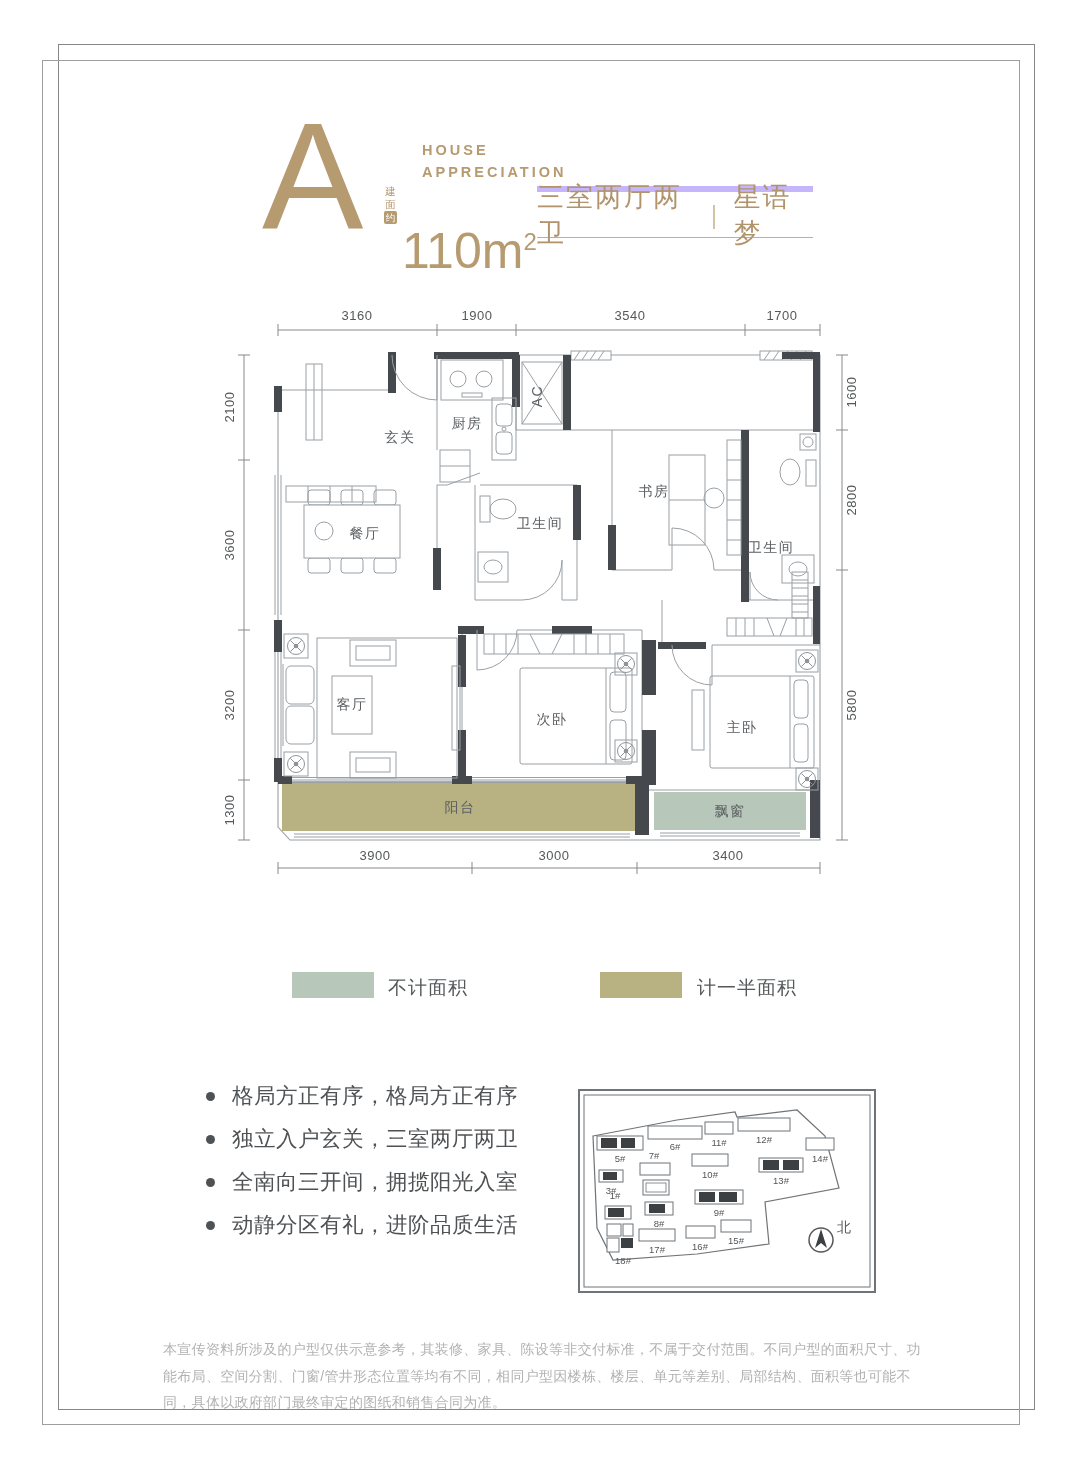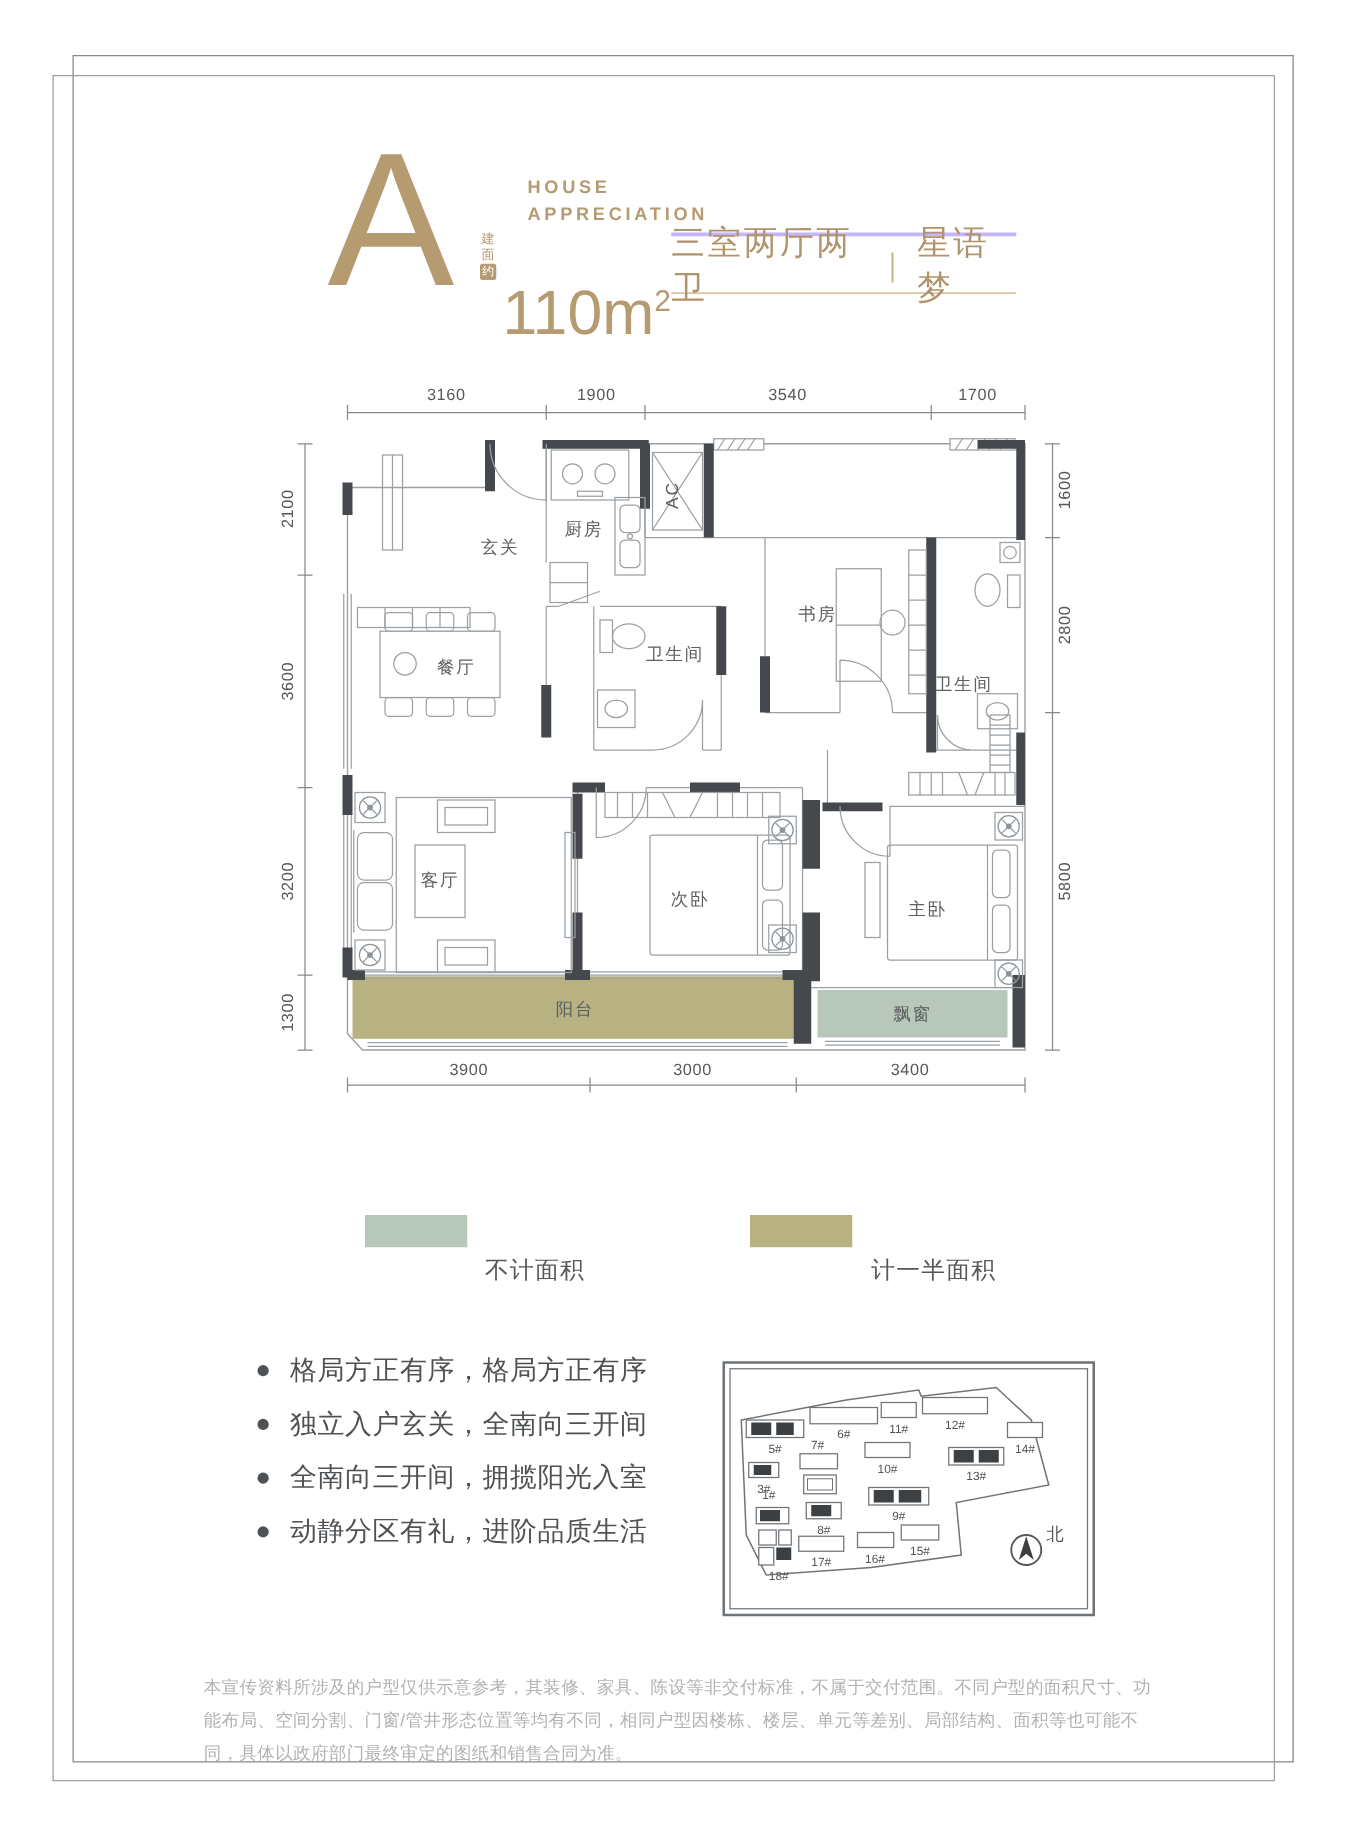--- a/index.html
+++ b/index.html
@@ -12,26 +12,26 @@
   
   .bigA{left:262px;top:100px;font-size:152px;line-height:1;color:#b69a70;font-weight:400;}
   .subt{left:386px;top:139px;color:#b69a70;font-weight:bold;font-size:14.5px;letter-spacing:3px;line-height:22px;margin-left:36px;}
   .areaRow{left:384px;top:181px;display:flex;align-items:flex-start;}
   .areaPrefix{display:flex;flex-direction:column;align-items:center;margin-right:5px;margin-top:4px;}
   .areaPrefix .c{font-size:10.5px;color:#b69a70;line-height:12.5px;}
   .areaPrefix .cbox{font-size:9.5px;color:#fff;background:#b69a70;border-radius:2px;width:13px;height:13px;
         line-height:13px;text-align:center;margin-top:1px;}
   .areaVal{font-size:50px;color:#b69a70;line-height:50px;font-weight:400;margin-top:36px;}
   .areaVal sup{font-size:24px;vertical-align:18px;}
-  .titleBlock{left:537px;top:186px;width:276px;height:45px;border-top:3px solid #c4b5fd;border-bottom:1px solid #c6ae86;
+  .titleBlock{left:537px;top:186px;width:276px;height:45px;border-top:6px solid #c4b5fd;border-bottom:1px solid #c6ae86;
         display:flex;align-items:center;justify-content:center;color:#b1946b;font-size:27px;letter-spacing:2px;}
   .titleBlock .div{color:#c6ae86;margin:0 6px;font-size:24px;}
   
   .legendRow{left:0;top:967px;width:1080px;height:32px;}
-  .legLabel{font-size:19px;color:#55585a;letter-spacing:1px;margin-top:28px;}
+  .legLabel{font-size:19px;color:#55585a;letter-spacing:1px;}
   
   .feat{left:196px;top:1084px;width:420px;}
   .featItem{position:relative;padding-left:36px;margin-bottom:19px;height:24px;
         font-size:21.5px;color:#4f5254;letter-spacing:0.5px;line-height:24px;}
   .featItem .dot{position:absolute;left:10px;top:8px;width:9px;height:9px;border-radius:50%;background:#4f5254;}
   
   .disc{left:163px;top:1336px;width:772px;font-size:14px;line-height:1.9;color:#b2b2b2;letter-spacing:0.3px;}
   
   svg text{font-family:"Liberation Sans","DejaVu Sans",sans-serif;}
   .w{stroke:#9aa0a4;stroke-width:1.1;fill:none;}
@@ -302,21 +302,21 @@
     </svg>
     <span class="abs legLabel" style="left:388px;top:8px;">不计面积</span>
     <svg class="abs" style="left:600px;top:5px;" width="82" height="26">
       <rect width="82" height="26" fill="#b8b282"></rect>
     </svg>
     <span class="abs legLabel" style="left:697px;top:8px;">计一半面积</span>
   </div>
 
   <div class="abs feat">
     <div class="featItem"><span class="dot"></span><span>格局方正有序，格局方正有序</span></div>
-    <div class="featItem"><span class="dot"></span><span>独立入户玄关，全南向三开间</span></div>
+    <div class="featItem"><span class="dot"></span><span>独立入户玄关，三室两厅两卫</span></div>
     <div class="featItem"><span class="dot"></span><span>全南向三开间，拥揽阳光入室</span></div>
     <div class="featItem"><span class="dot"></span><span>动静分区有礼，进阶品质生活</span></div>
   </div>
 
   <svg class="abs" style="left:577px;top:1088px;" width="300" height="206" viewBox="0 0 300 206">
     <rect x="2" y="2" width="296" height="202" fill="none" stroke="#6f7478" stroke-width="2"></rect>
     <rect x="7" y="7" width="286" height="192" fill="none" stroke="#6f7478" stroke-width="1"></rect>
     <path d="M16,48 L100,32 L158,24 L160,29 L220,22 L248,48 L262,100 L188,114 L192,156 L120,166 L36,172 L20,140 Z" fill="none" stroke="#6f7478" stroke-width="1.2"></path>
 
     <g>

